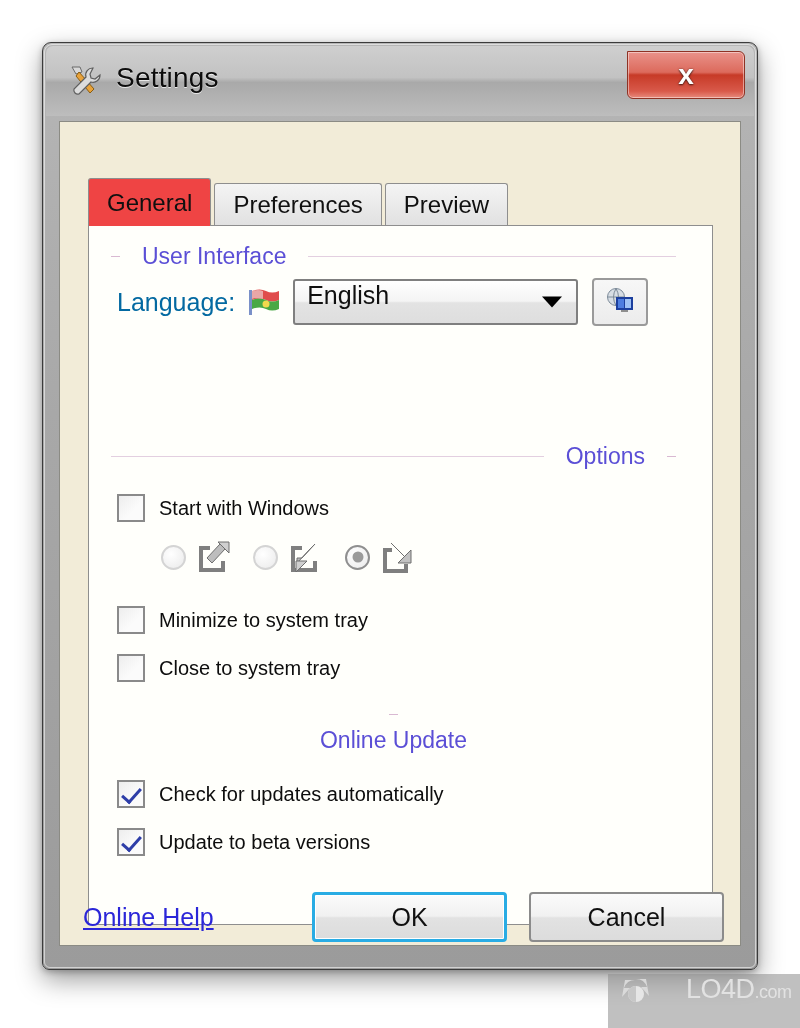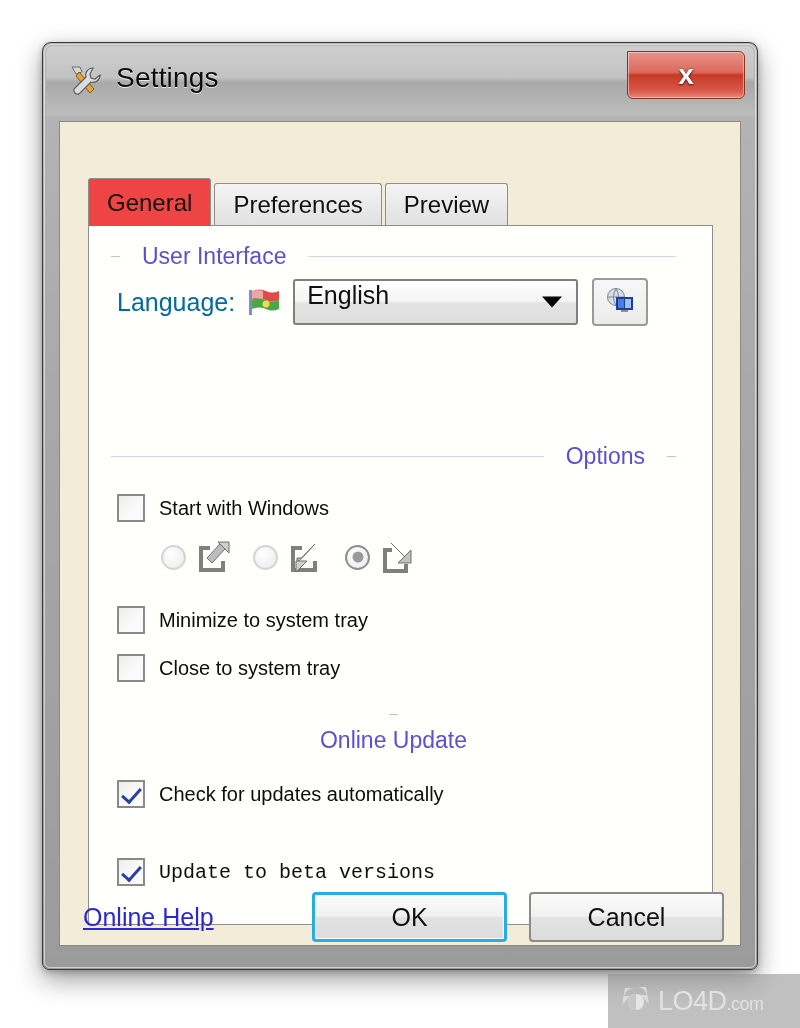--- a/index.html
+++ b/index.html
@@ -365,23 +365,23 @@
 
   
   .watermark {
     position: absolute;
     right: 0;
     bottom: 0;
     width: 192px;
     height: 54px;
     background: rgba(140,140,140,0.55);
     display: flex;
-    align-items: center;
     padding-left: 10px;
     box-sizing: border-box;
+    gap: 28px;
   }
   .wm-text {
     font-size: 27px;
     color: #e2e2e2;
     letter-spacing: -0.5px;
     font-family: "Liberation Sans", sans-serif;
   }
   .wm-text .dotcom { font-size: 18px; }
 </style>
 </head>
@@ -518,21 +518,21 @@
           <span class="tick"></span>
           <span class="gtitle">Online Update</span>
           <span class="rule"></span>
         </div>
 
         <div class="check-row" style="left:28px; top:554px;">
           <span class="cbox checked"></span>
           <span class="check-label">Check for updates automatically</span>
         </div>
 
-        <div class="check-row" style="left:28px; top:632px;font-family:Liberation Mono, monospace;">
+        <div class="check-row" style="left:28px; top:602px;">
           <span class="cbox checked"></span>
           <span class="check-label">Update to beta versions</span>
         </div>
 
       </div>
     </div>
 
     <div class="footer">
       <span class="help-link">Online Help</span>
       <div class="btn ok">

